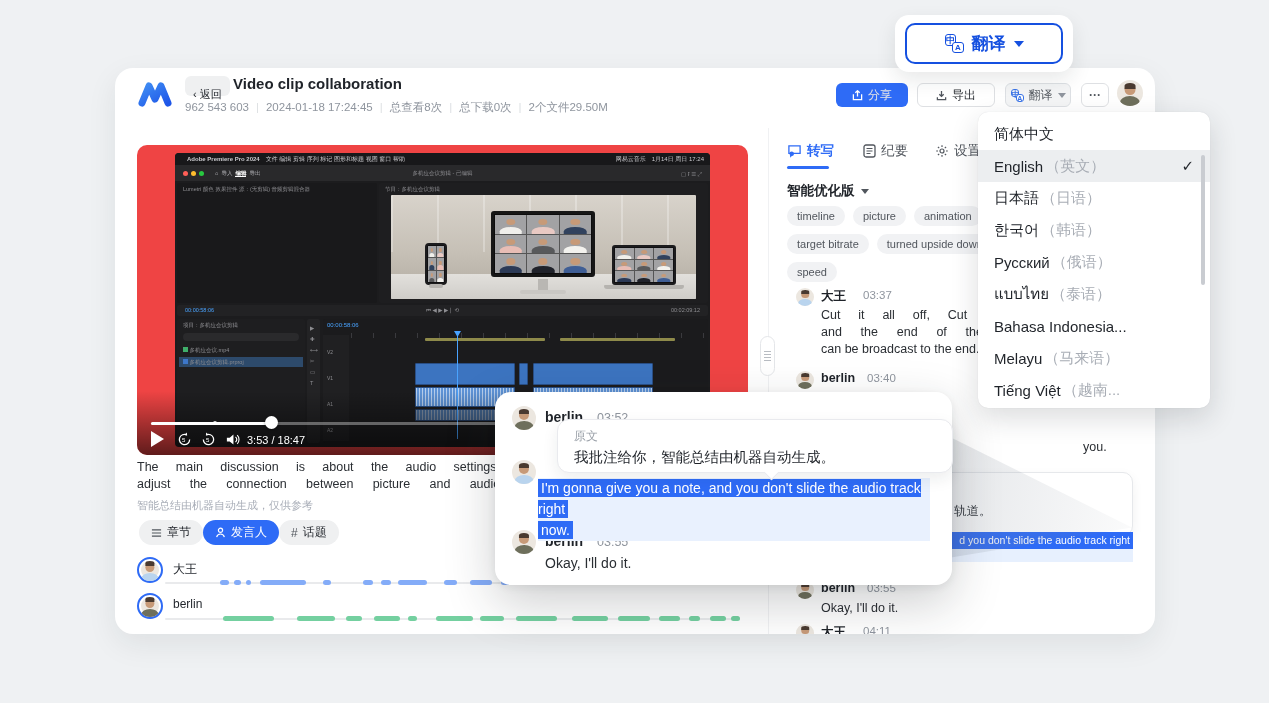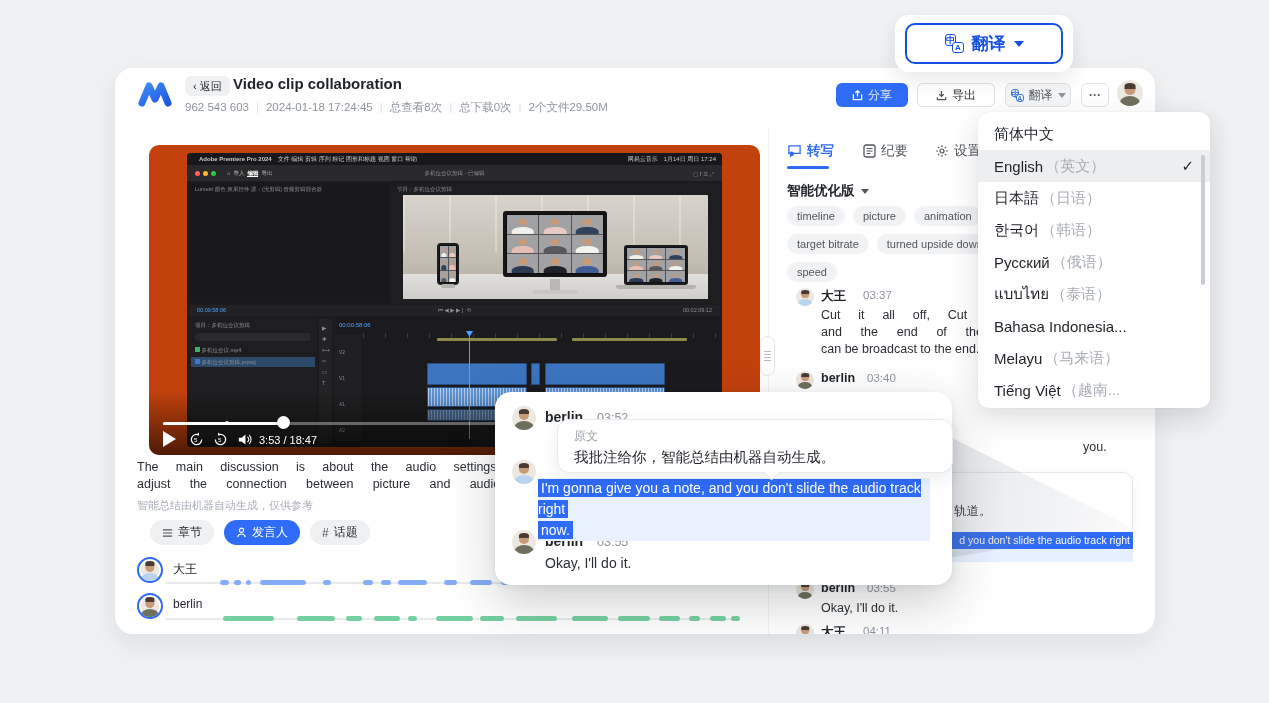--- a/index.html
+++ b/index.html
@@ -5,21 +5,21 @@
   * { margin:0; padding:0; box-sizing:border-box; }
   html,body { width:1269px; height:703px; }
   body { font-family:"Liberation Sans","DejaVu Sans",sans-serif; background:#eff1f3; position:relative; overflow:hidden; color:#1f2329; }
   .abs { position:absolute; }
 
   
   #window { left:115px; top:68px; width:1040px; height:566px; background:#fff; border-radius:18px;
             box-shadow:0 10px 30px rgba(31,35,41,.08); overflow:hidden; z-index:10; }
 
   
-  .back-pill { left:70px; top:8px; height:20px; padding:0 8px; background:#eff0f1; border-radius:6px;
+  .back-pill { left:70px; top:8px; height:20px; padding:8px 8px; background:#eff0f1; border-radius:6px;
                font-size:11px; line-height:20px; color:#1f2329; }
   .win-title { left:118px; top:7px; font-size:15px; font-weight:bold; }
   .meta { left:70px; top:32px; font-size:11.5px; color:#8f959e; }
   .meta .sep { color:#dde0e3; margin:0 7px; }
 
   .tb-btn { top:15px; height:24px; border-radius:6px; display:flex; align-items:center; justify-content:center;
             gap:5px; font-size:12px; }
   .tb-blue { background:#2e6bf6; color:#e5e5e5; }
   .tb-line { background:#fff; border:1px solid #dee0e3; color:#2a2e33; }
   .tb-gray { background:#f4f5f6; border:1px solid #dde0e4; color:#51565d; }
@@ -32,21 +32,21 @@
             border-radius:50%; background:#c79a78; }
   .av .hd:before { content:""; position:absolute; left:0; top:-12%; width:100%; height:52%;
                    border-radius:50% 50% 0 0; background:#4a3a30; }
   .av .bd { position:absolute; left:50%; bottom:-12%; width:78%; height:50%; transform:translateX(-50%);
             border-radius:50% 50% 0 0; }
   .shirt-suit .bd { background:#6e6f5c; }
   .shirt-blue .bd { background:#b9d4ee; }
   .ring { border:2px solid #2e6bf6; box-shadow:0 0 0 2px #fff inset; }
 
   
-  #video { left:22px; top:77px; width:611px; height:310px; background:#c2410c; border-radius:10px; overflow:hidden;margin-left:12px; }
+  #video { left:22px; top:77px; width:611px; height:310px; background:#ef4444; border-radius:10px; overflow:hidden; }
   .sumline { left:22px; width:611px; font-size:12.5px; color:#2a2e33; text-align-last:justify; white-space:nowrap; overflow:hidden; }
   .disclaimer { left:22px; top:430px; font-size:11px; color:#a9aeb8; }
   .fbtn { height:25px; border-radius:13px; padding:0 12px; display:inline-flex; align-items:center; gap:5px;
           font-size:12px; background:#eff0f1; color:#1f2329; }
   .fbtn.active { background:#2e6bf6; color:#fff; }
   .sp-name { font-size:12px; color:#1f2329; }
   .track { height:2px; background:#e9eaec; border-radius:1px; }
   .seg { position:absolute; top:-2px; height:5px; border-radius:3px; }
 
   
@@ -401,21 +401,21 @@
       <path d="M2 6 h3 l4 -3.4 v10.8 L5 10 H2 Z" fill="#fff"></path>
       <path d="M11.2 5.2 a4 4 0 0 1 0 5.6 M13 3.4 a6.4 6.4 0 0 1 0 9.2" fill="none" stroke="#fff" stroke-width="1.2"></path>
     </svg>
     <div class="abs vtime" style="left:110px;top:289px">3:53 / 18:47</div>
   </div>
 
   <div class="abs sumline" style="top:392px">The main discussion is about the audio settings after the APP update. Firstly, t</div>
   <div class="abs sumline" style="top:409px">adjust the connection between picture and audio are discussed. Secondly, a so</div>
   <div class="abs disclaimer">智能总结由机器自动生成，仅供参考</div>
 
-  <div class="abs" style="left:35px;top:452px;display:flex;gap:10px">
+  <div class="abs" style="left:24px;top:452px;display:flex;gap:0">
     <span class="fbtn">
       <svg width="11" height="10" viewBox="0 0 12 10">
           <path d="M1 1.5 h10 M1 5 h10 M1 8.5 h10" stroke="#51565d" stroke-width="1.3"></path>
         </svg>
       <span>章节</span>
       </span>
     <span class="fbtn active">
       <svg width="11" height="11" viewBox="0 0 12 12">
           <circle cx="6" cy="3.6" r="2.3" fill="none" stroke="#fff" stroke-width="1.3"></circle>
           <path d="M1.8 11 a4.3 4.3 0 0 1 8.4 0" fill="none" stroke="#fff" stroke-width="1.3"></path>

